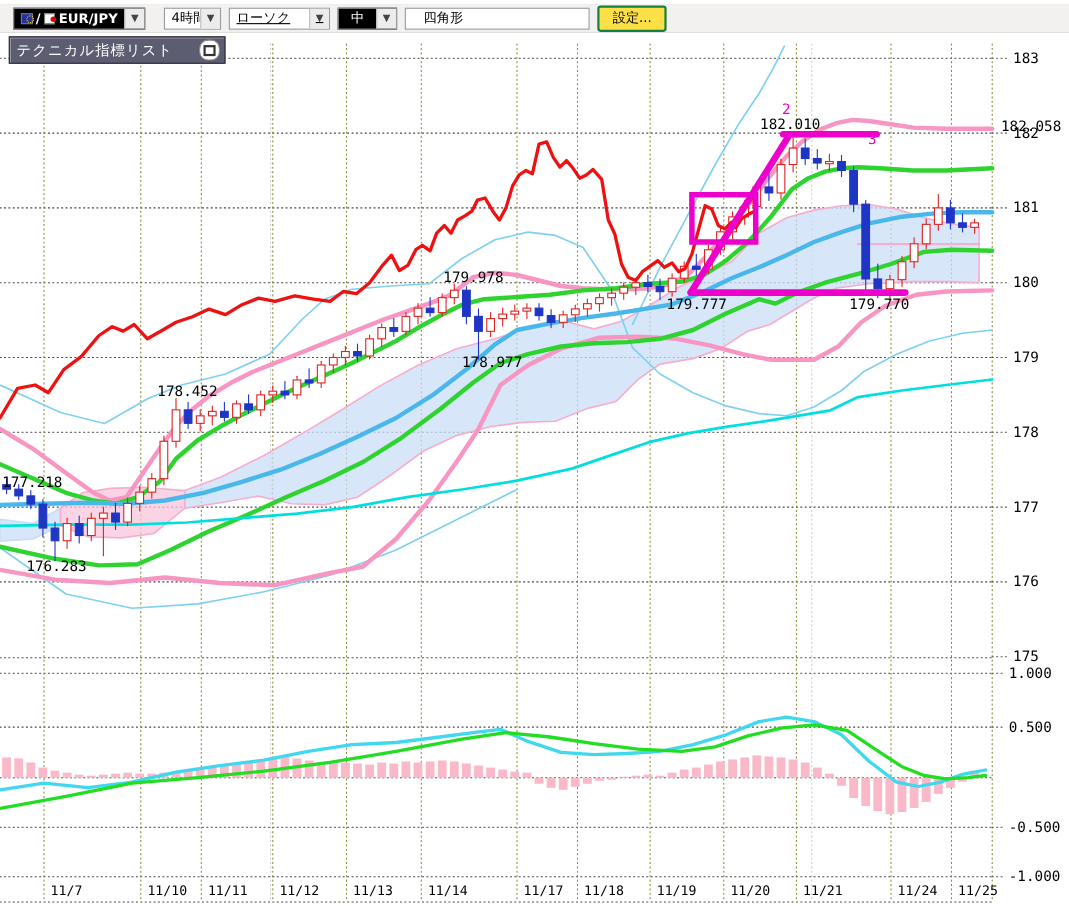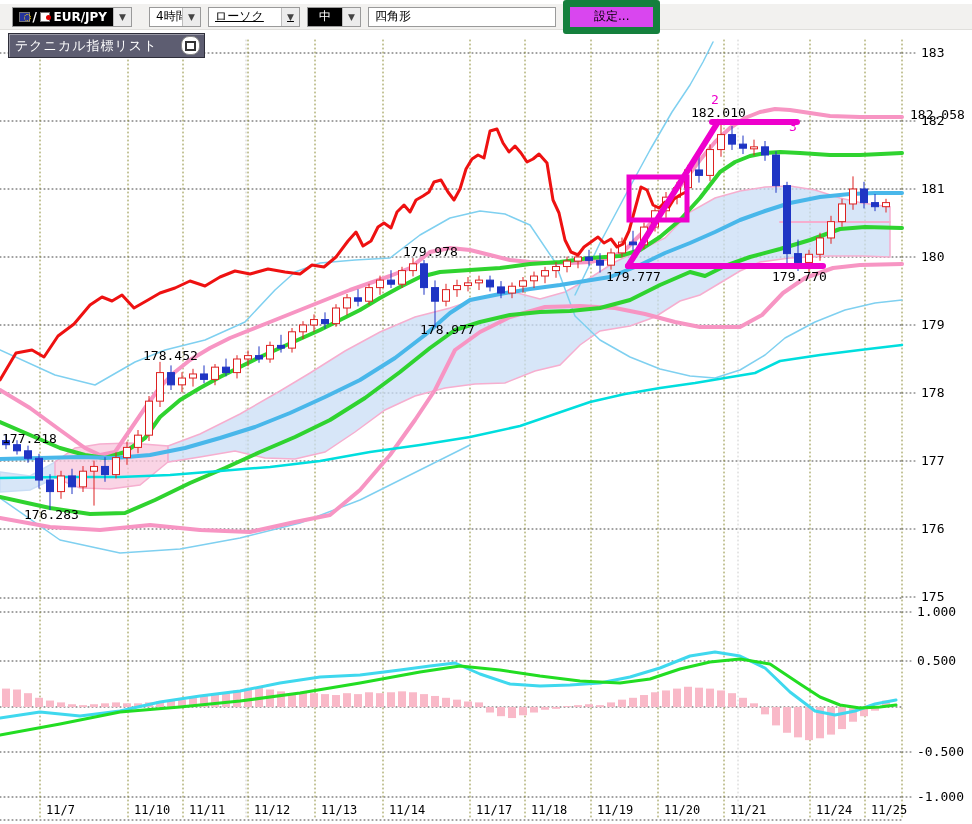--- a/index.html
+++ b/index.html
@@ -13,21 +13,21 @@
   .combo .arrow{width:17px;height:100%;background:#ececec;border-left:1px solid #bdbdbd;
     display:flex;align-items:center;justify-content:center;font-size:9px;color:#444;}
   .combo.dark{background:#000;color:#fff;}
   .pair{width:118px;}
   .pair .val{display:flex;align-items:center;gap:3px;font-weight:bold;font-size:12px;}
   .flag{width:15px;height:10px;display:inline-block;position:relative;border:1px solid #777;box-sizing:border-box;}
   .flag.eu{background:#24339c;}
   .flag.eu::after{content:"";position:absolute;left:4px;top:1px;width:5px;height:5px;border:1px dotted #f7d117;border-radius:50%;}
   .flag.jp{background:#fff;}
   .flag.jp::after{content:"";position:absolute;left:5px;top:2px;width:5px;height:5px;background:#d00;border-radius:50%;}
-  .btn{height:20px;padding:0 24px;background:#d946ef;border:7px solid #15803d;border-radius:3px;
+  .btn{height:20px;padding:0 12px;background:#fde047;border:2px solid #15803d;border-radius:3px;
     font-size:12px;display:flex;align-items:center;}
   .techpanel{position:absolute;left:8px;top:33px;width:197px;height:25px;background:#5d5d71;
     border:1px solid #2e2e3a;box-shadow:1px 1px 0 #9a9aa6 inset;display:flex;align-items:center;
     justify-content:space-between;padding:0 4px 0 6px;box-sizing:border-box;z-index:5;}
   .techpanel .t{color:#fff;font-size:13px;letter-spacing:1px;white-space:nowrap;}
   .techbtn{width:17px;height:17px;background:#fff;border:1px solid #888;border-radius:8px;
     display:flex;align-items:center;justify-content:center;}
   .techbtn::after{content:"";width:7px;height:6px;border:2px solid #333;}
   #chart{position:absolute;left:0;top:0;}
   svg text{font-family:"DejaVu Sans Mono","Liberation Mono",monospace;}
@@ -52,21 +52,21 @@
     <span class="arrow">▼</span>
   </div>
   <div class="combo" style="width:92px;text-decoration:underline;">
     <span class="val">ローソク</span>
     <span class="arrow">▼</span>
   </div>
   <div class="combo dark" style="width:54px;">
     <span class="val" style="text-align:center;">中</span>
     <span class="arrow">▼</span>
   </div>
-  <div class="combo" style="width:188px;">
+  <div class="combo" style="width:168px;padding-left:10px;">
     <span class="val">四角形</span>
   </div>
   <div class="btn">
     <span>設定...</span>
   </div>
 </div>
 
 <div class="techpanel">
   <span class="t">テクニカル指標リスト</span>
   <span class="techbtn"></span>

